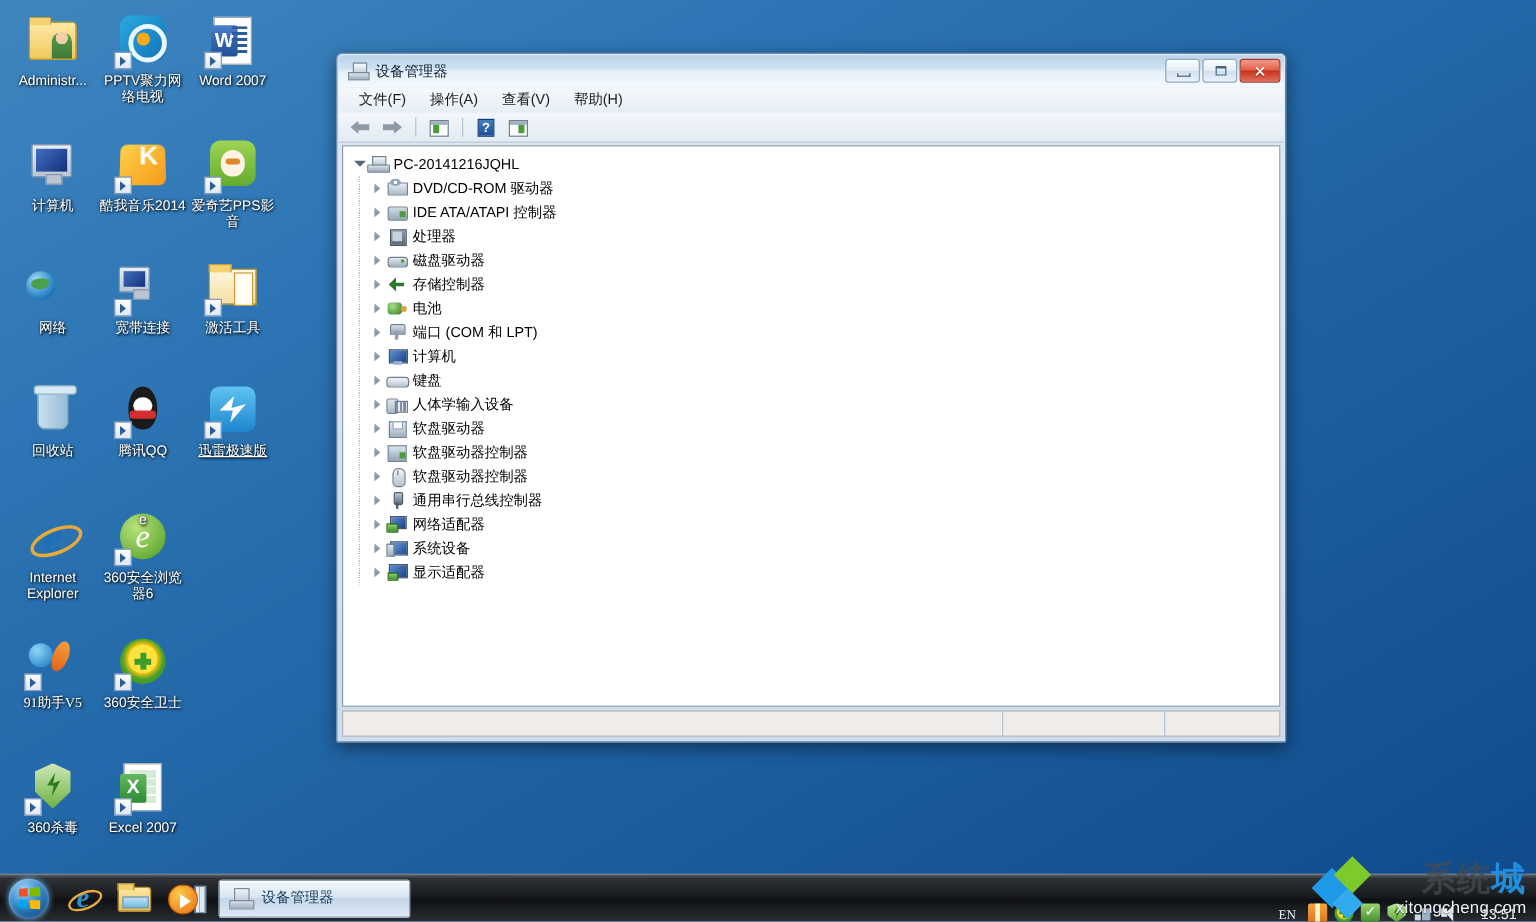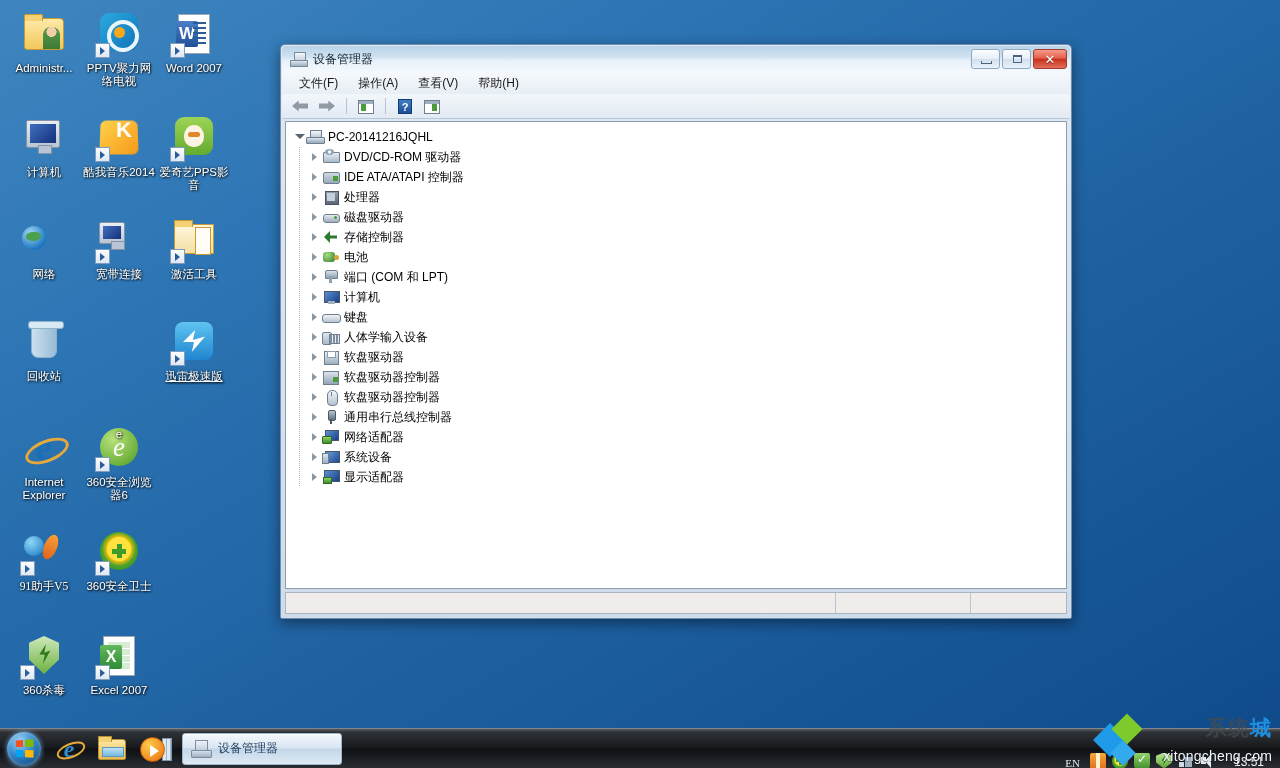--- a/index.html
+++ b/index.html
@@ -325,21 +325,21 @@
   .ti-vol::after { content:""; position:absolute; left:5px; top:1px; width:0; height:0;
     border-right:6px solid #e3ecf4; border-top:7px solid transparent; border-bottom:7px solid transparent; }
   #clock { color:#f0f5fa; font-size:12px; margin-left:4px; width:46px; text-align:center; }
 
   
   #watermark {
     position:absolute; right:6px; bottom:2px; width:170px; height:54px;
     pointer-events:none;
   }
   #watermark .wm-cn {
-    position:absolute; right:2px; top:2px; font-size:21px; font-weight:bold;
+    position:absolute; right:2px; top:2px; font-size:28px; font-weight:bold;
     color:rgba(70,75,80,.75); letter-spacing:1px;
   }
   #watermark .wm-cn .hi { color:#1e8fe0; }
   #watermark .wm-en {
     position:absolute; right:2px; bottom:2px; font-size:14px; color:#f2f6fa;
     letter-spacing:.2px; text-shadow:0 1px 1px rgba(0,0,0,.5);margin-left:32px;
   }
   #watermark .d1, #watermark .d2, #watermark .d3 {
     position:absolute; background:#1e9ae8; transform:rotate(45deg);
   }
@@ -609,20 +609,27 @@
         <span class="shortcut"></span>
       </div>
       <span class="label">激活工具</span>
     </div>
     <div class="dicon" style="left: 6px; top: 314px;">
       <div class="glyph">
         <span class="ic-trash"></span>
       </div>
       <span class="label">回收站</span>
     </div>
+    <div class="dicon" style="left: 81px; top: 314px;">
+      <div class="glyph">
+        <span class="ic-qq"></span>
+        <span class="shortcut"></span>
+      </div>
+      <span class="label">腾讯QQ</span>
+    </div>
     <div class="dicon" style="left: 156px; top: 314px; text-decoration: underline;">
       <div class="glyph">
         <span class="ic-thunder"></span>
         <span class="shortcut"></span>
       </div>
       <span class="label">迅雷极速版</span>
     </div>
     <div class="dicon" style="left: 6px; top: 420px;">
       <div class="glyph">
         <span class="ic-ie">e</span>

